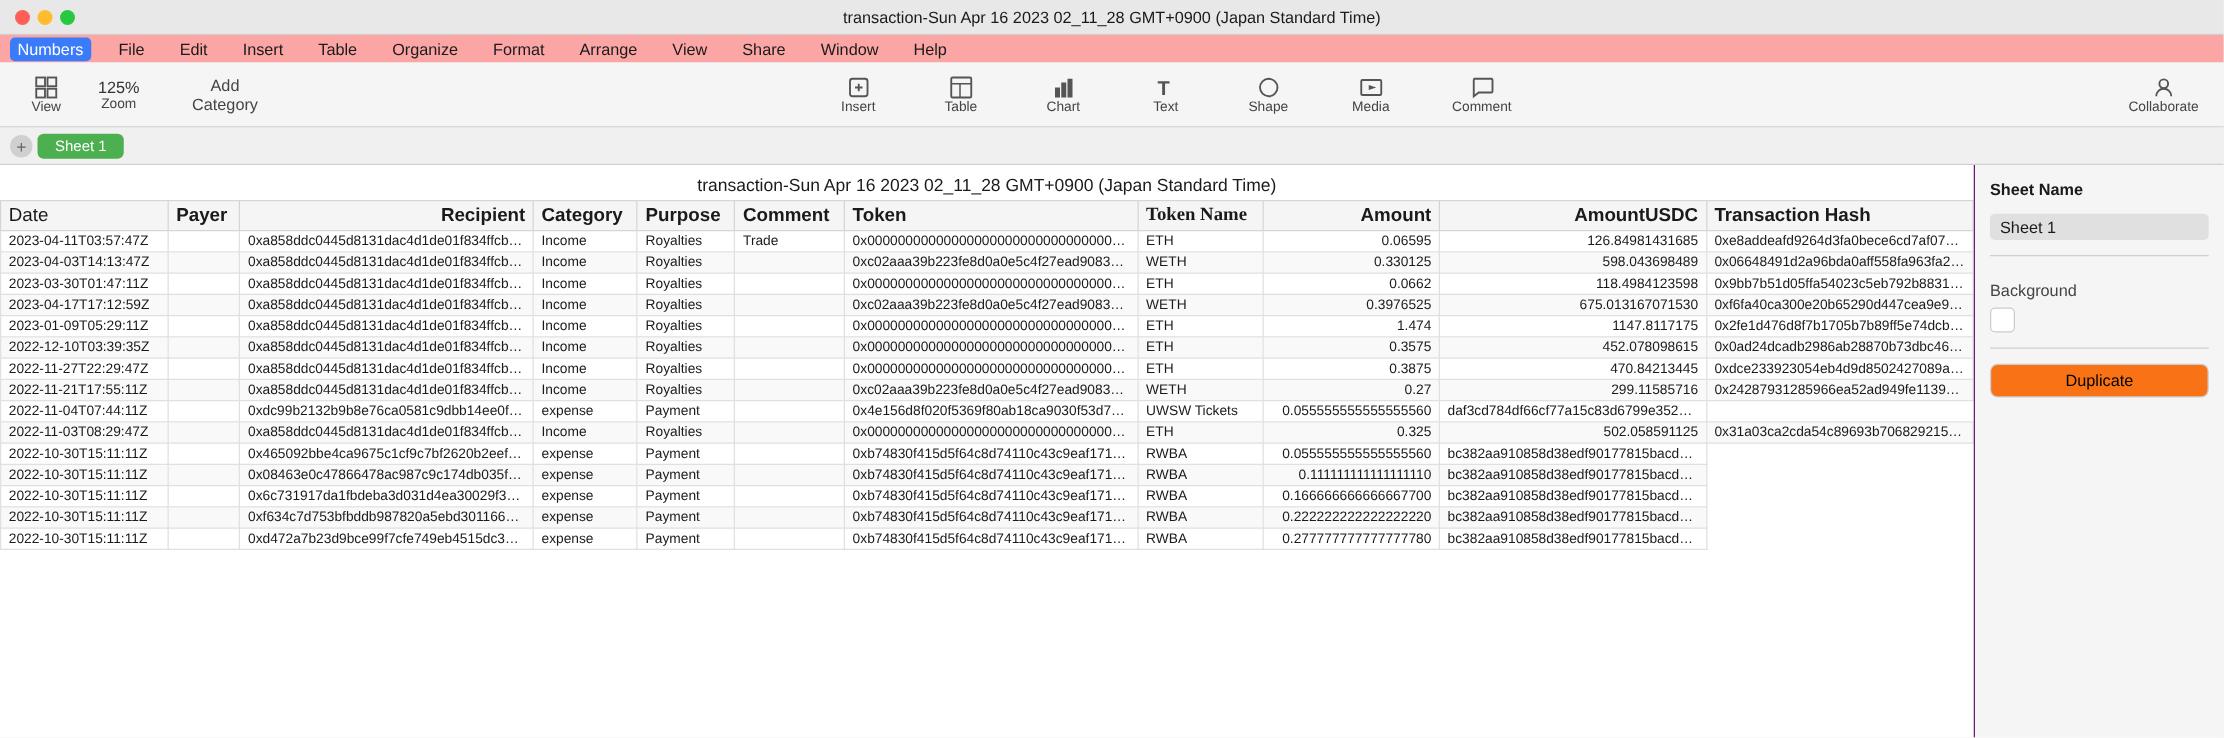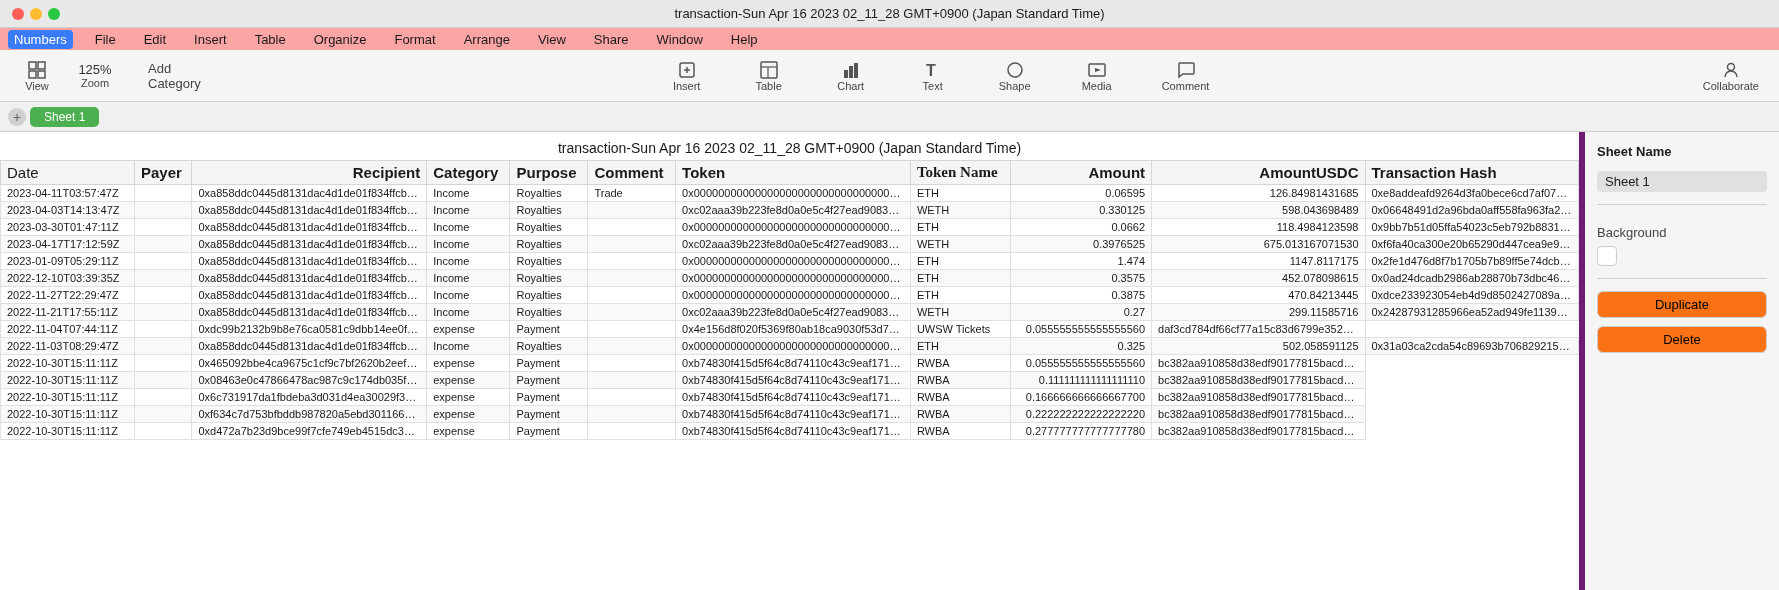--- a/index.html
+++ b/index.html
@@ -31,21 +31,21 @@
       height: 52px;
       display: flex;
       align-items: center;
       border-bottom: 1px solid #d0d0d0;
       padding: 0 12px;
       gap: 0;
     }
     .toolbar-left { display: flex; align-items: center; gap: 8px; width: 220px; }
     .toolbar-center { flex: 1; display: flex; align-items: center; justify-content: center; gap: 32px; }
     .toolbar-right { width: 120px; display: flex; align-items: center; justify-content: flex-end; }
-    .toolbar-btn { display: flex; flex-direction: column; align-items: center; gap: 0; cursor: pointer; padding: 4px 8px; border-radius: 6px; min-width: 50px; }
+    .toolbar-btn { display: flex; flex-direction: column; align-items: center; gap: 0; cursor: pointer; padding: 4px 8px; border-radius: 6px; min-width: 50px; text-align: center; }
     .toolbar-btn svg { width: 20px; height: 20px; }
     .toolbar-btn-label { font-size: 11px; color: #444; }
     .add-category-btn { font-size: 13px; color: #444; padding: 4px 12px; }
 
     
     .sheet-tabs {
       background: #f0f0f0;
       height: 30px;
       display: flex;
       align-items: center;
@@ -98,21 +98,21 @@
     .col-tokenname { width: 80px; font-family: Liberation Serif, serif; }
     .col-amount { width: 100px; text-align: right; }
     .col-amountusdc { width: 110px; text-align: right; }
     .col-txhash { width: 180px; }
     td.right { text-align: right; }
 
     
     .right-panel {
       width: 200px;
       background: #f5f5f5;
-      border-left: 6px solid #701a75;
+      border-left: 1px solid #701a75;
       display: flex;
       flex-direction: column;
       padding: 12px;
       gap: 8px;
     }
     .panel-section-title { font-size: 13px; font-weight: 600; color: #1a1a1a; padding-bottom: 4px; }
     .panel-item { font-size: 13px; color: #1a1a1a; padding: 3px 8px; }
     .panel-item.active { background: #e0e0e0; border-radius: 4px; }
     .panel-divider { height: 1px; background: #d0d0d0; margin: 4px 0; }
     .panel-btn { background: #f97316; border: 1px solid #ccc; border-radius: 6px; padding: 5px 12px; font-size: 13px; cursor: pointer; text-align: center; }
@@ -455,15 +455,14 @@
     <div class="panel-item active">Sheet 1</div>
     <div class="panel-divider"></div>
     <div class="panel-section">
       <div class="panel-section-label">Background</div>
       <div class="color-picker-row">
         <div class="color-swatch" style="background:white;"></div>
       </div>
     </div>
     <div class="panel-divider"></div>
     <div class="panel-btn">Duplicate</div>
-    <div class="panel-btn">Delete</div>
   </div>
 </div>
 
 </body></html>

